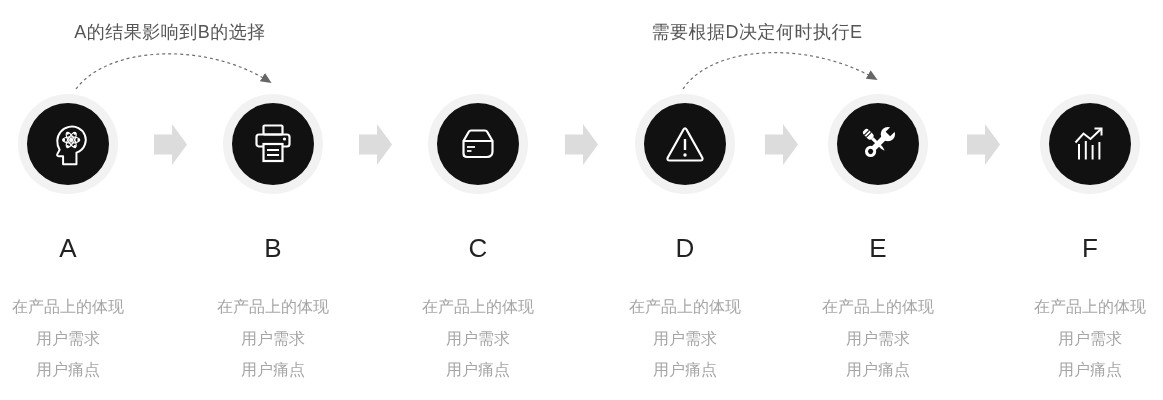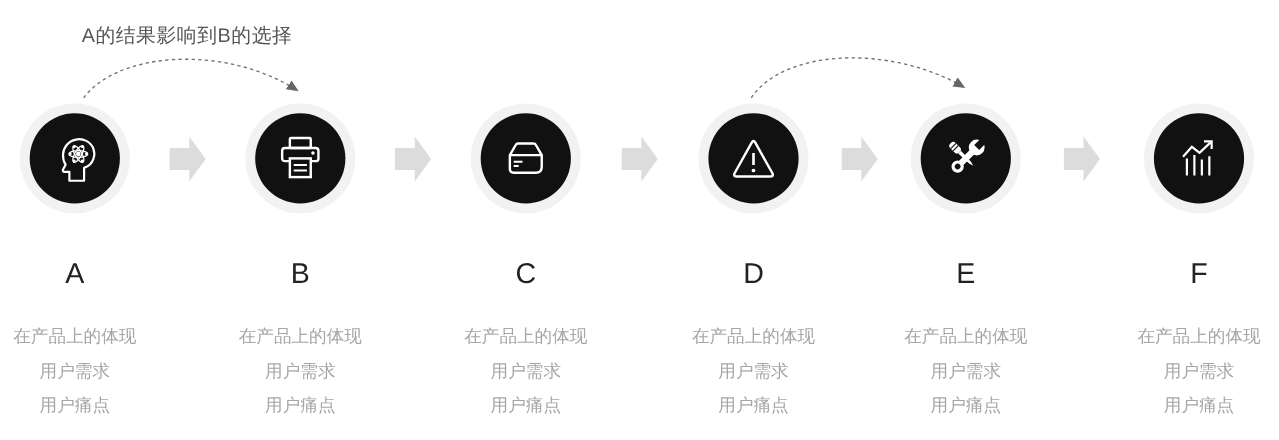--- a/index.html
+++ b/index.html
@@ -42,20 +42,21 @@
     <defs>
       <marker id="ah" markerWidth="10" markerHeight="10" refX="7.5" refY="4" orient="auto">
         <path d="M0,0 L9,4 L0,8 Z" fill="#666666"></path>
       </marker>
     </defs>
     <path d="M 76,89 C 108,46 206,41 270,82" fill="none" stroke="#6e6e6e" stroke-width="1.2" stroke-dasharray="3 3" marker-end="url(#ah)"></path>
     <path d="M 683,89 C 712,45 808,40 876,79" fill="none" stroke="#6e6e6e" stroke-width="1.2" stroke-dasharray="3 3" marker-end="url(#ah)"></path>
   </svg>
 
   <div class="annotation" style="left:170px">A的结果影响到B的选择</div>
+  <div class="annotation" style="left:757px">需要根据D决定何时执行E</div>
 
   <div class="stage" style="left:-27px">
     <div class="halo">
       <div class="disc">
         <svg width="47" height="50" viewBox="0 0 52 55">
           <path d="M 20,50 L 20,41 L 15,41 C 13.7,41 13,39.8 13.6,38.7 L 16.2,33.8 C 12.4,27.8 12.7,19.4 17.3,14 C 22,8.3 30.6,6.6 37,9.9 C 43.8,13.3 46.7,21 44.2,27.9 C 42.6,32.4 39.2,35.6 34.8,37 L 34.8,50 Z" fill="none" stroke="#ffffff" stroke-width="2.2" stroke-linejoin="round"></path>
           <circle cx="29" cy="23" r="2.4" fill="#ffffff"></circle>
           <ellipse cx="29" cy="23" rx="9.5" ry="3.4" fill="none" stroke="#ffffff" stroke-width="1.3"></ellipse>
           <ellipse cx="29" cy="23" rx="9.5" ry="3.4" fill="none" stroke="#ffffff" stroke-width="1.3" transform="rotate(60 29 23)"></ellipse>
           <ellipse cx="29" cy="23" rx="9.5" ry="3.4" fill="none" stroke="#ffffff" stroke-width="1.3" transform="rotate(120 29 23)"></ellipse>

